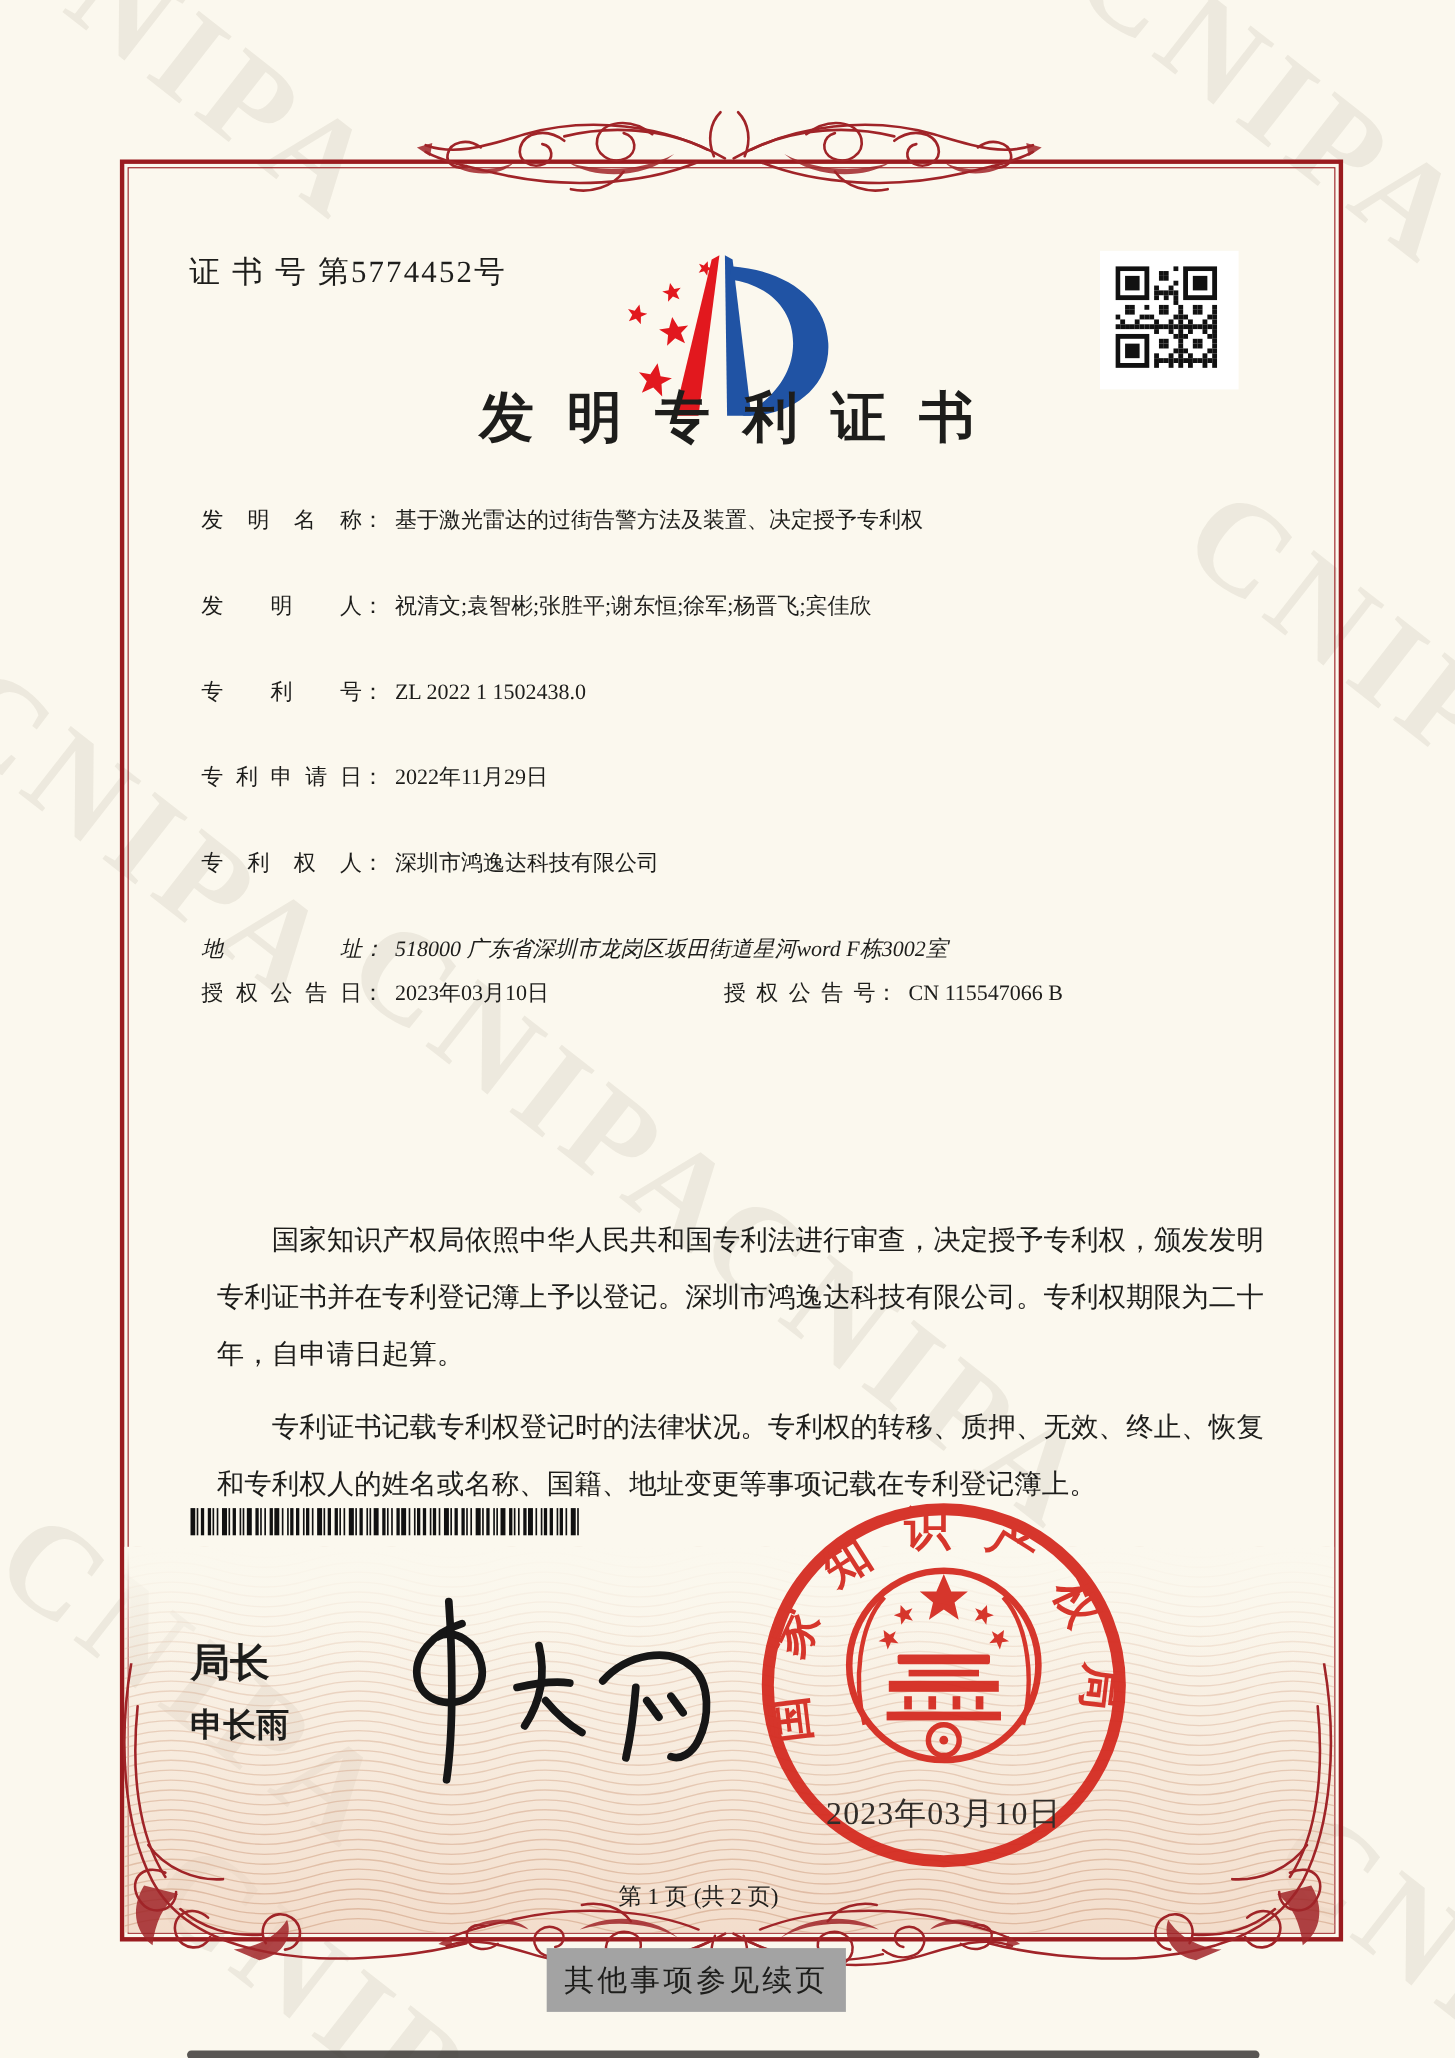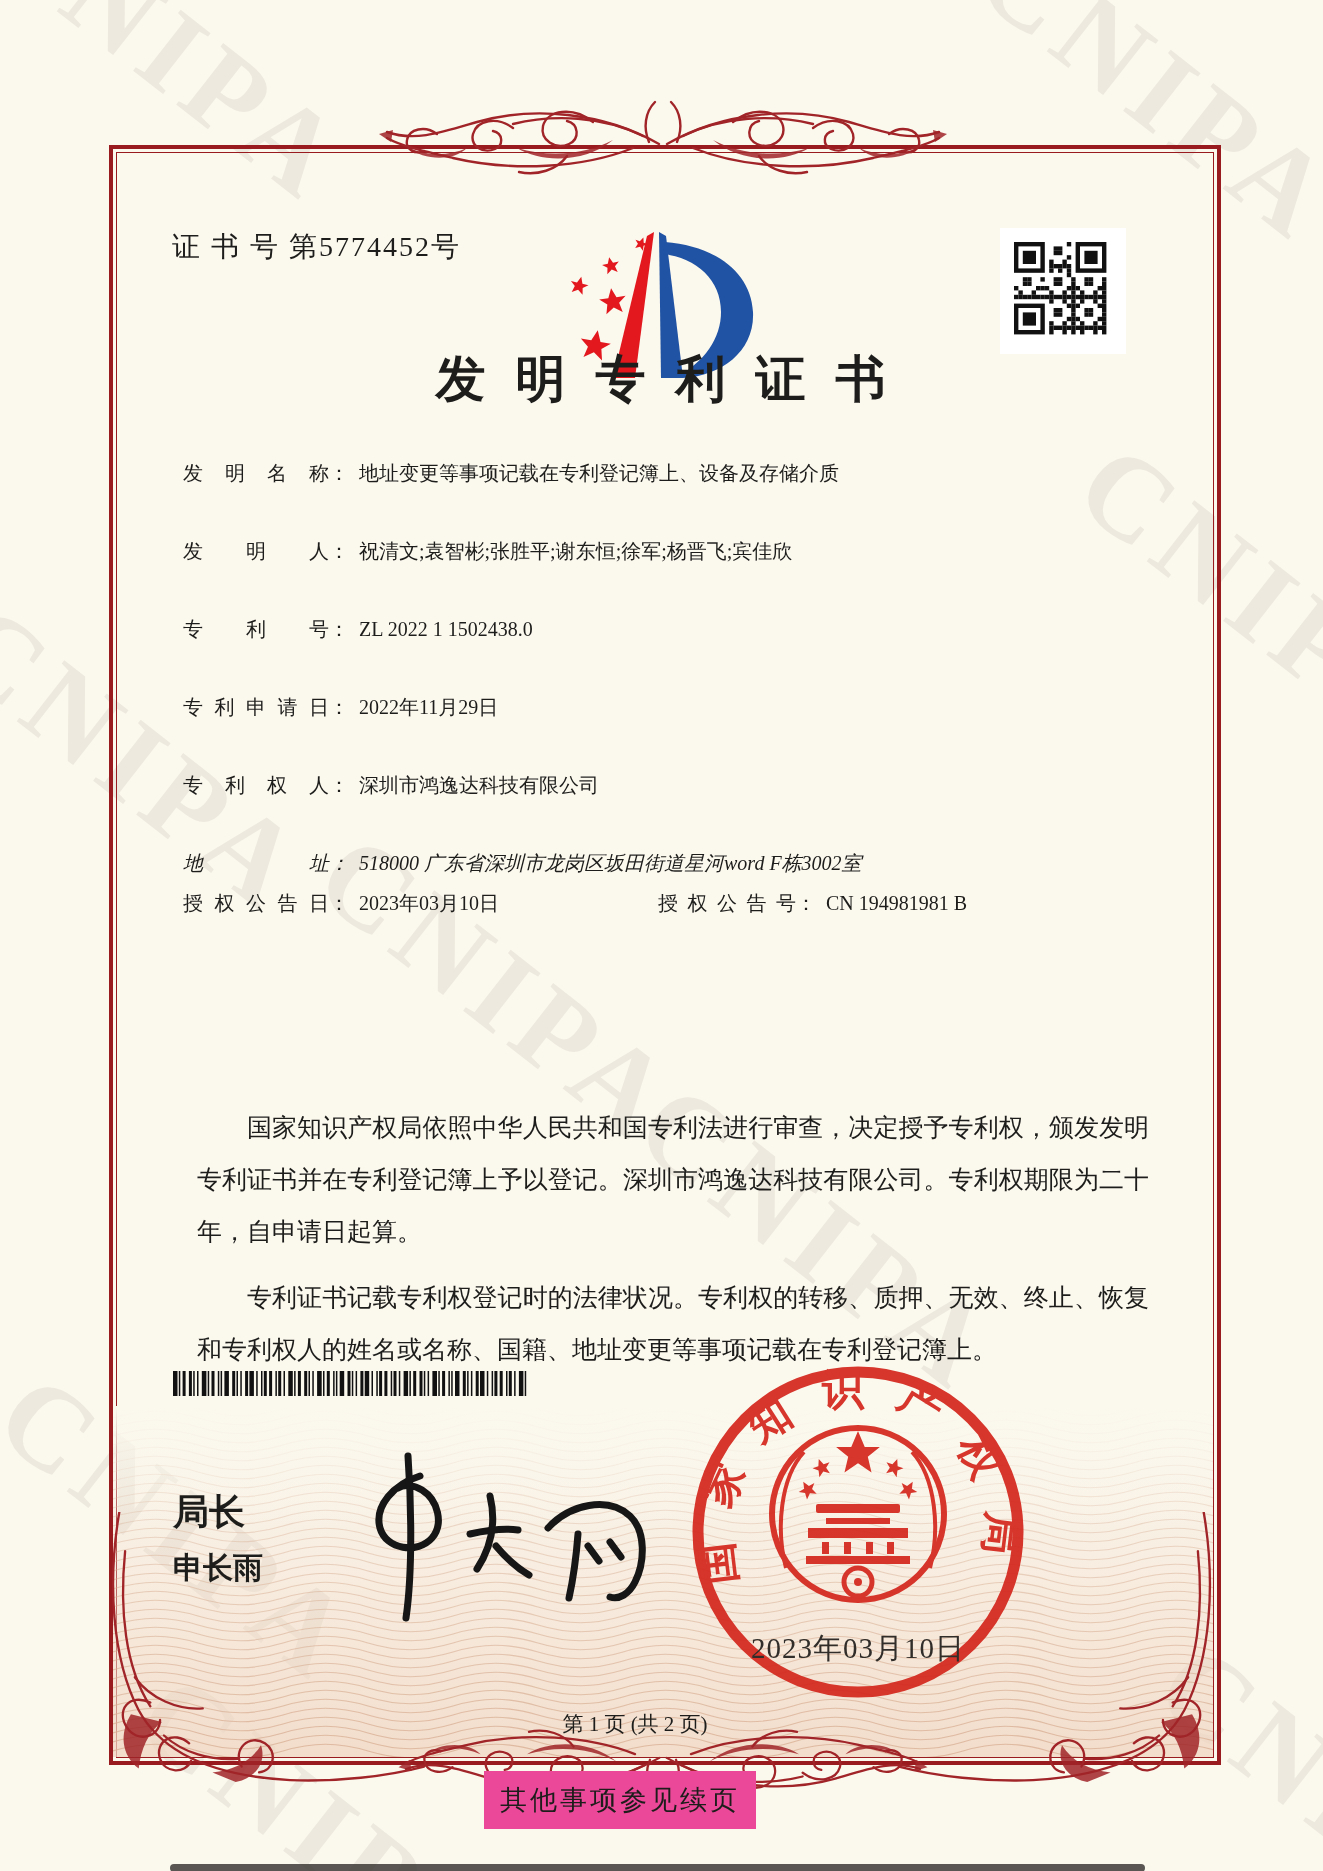--- a/index.html
+++ b/index.html
@@ -44,21 +44,21 @@
   .sig-role{position:absolute;left:173px;top:1488px;font-family:"Liberation Sans","DejaVu Sans",sans-serif;
             font-weight:700;font-size:36px;}
   .sig-name{position:absolute;left:173px;top:1548px;font-family:"Liberation Sans","DejaVu Sans",sans-serif;
             font-weight:700;font-size:30px;text-align:right;}
   .sig-hand{position:absolute;left:320px;top:1438px;width:360px;height:200px;}
   .seal{position:absolute;left:688px;top:1362px;width:340px;height:340px;opacity:.93;}
   .seal-arc-text{font-size:42px;font-weight:700;letter-spacing:30px;fill:#d4281e;
                  font-family:"Liberation Serif","DejaVu Serif",serif;}
   .seal-date{font-size:29px;letter-spacing:1px;fill:#23201d;font-family:"Liberation Serif","DejaVu Serif",serif;}
   .page-num{position:absolute;left:0;top:1710px;width:1270px;text-align:center;font-size:21px;}
-  .note-box{position:absolute;left:484px;top:1771px;width:272px;height:58px;background:#ec4899;
+  .note-box{position:absolute;left:497px;top:1771px;width:272px;height:58px;background:#a3a3a3;
             text-align:center;line-height:58px;font-size:27px;letter-spacing:3px;}
   .next-page-edge{position:absolute;left:170px;top:1864px;width:975px;height:8px;background:#3c3a37;
                   border-radius:4px;opacity:.85;}
   .orn-stroke{stroke:#a02428;fill:none;stroke-width:2.4;stroke-linecap:round;}
   .orn-fill{fill:#a02428;stroke:none;opacity:.85;}
 </style>
 </head>
 <body>
 
 <div class="page">
@@ -332,21 +332,21 @@
       </g>
     </svg>
   </div>
 
   <div class="doc-title">发明专利证书</div>
 
   <div class="fields">
     <div class="f-row">
       <span class="f-label">发明名称</span>
         <span class="f-colon">：</span>
-      <span class="f-value">地址变更等事项记载在专利登记簿上、设备及存储介质</span>
+      <span class="f-value">基于激光雷达的过街告警方法及装置、决定授予专利权</span>
     </div>
     <div class="f-row">
       <span class="f-label">发明人</span>
         <span class="f-colon">：</span>
       <span class="f-value">祝清文;袁智彬;张胜平;谢东恒;徐军;杨晋飞;宾佳欣</span>
     </div>
     <div class="f-row">
       <span class="f-label">专利号</span>
         <span class="f-colon">：</span>
       <span class="f-value">ZL 2022 1 1502438.0</span>
@@ -366,21 +366,21 @@
         <span class="f-colon">：</span>
       <span class="f-value">518000 广东省深圳市龙岗区坂田街道星河word F栋3002室</span>
     </div>
     <div class="f-row">
       <span class="f-label">授权公告日</span>
         <span class="f-colon">：</span>
       <span class="f-value">2023年03月10日</span>
       <span class="grant-right">
         <span class="f-label" style="width:138px">授权公告号</span>
           <span class="f-colon">：</span>
-        <span class="f-value">CN 194981981 B</span>
+        <span class="f-value">CN 115547066 B</span>
       </span>
     </div>
   </div>
 
   <div class="paras">
     <p>国家知识产权局依照中华人民共和国专利法进行审查，决定授予专利权，颁发发明专利证书并在专利登记簿上予以登记。深圳市鸿逸达科技有限公司。专利权期限为二十年，自申请日起算。</p>
     <p>专利证书记载专利权登记时的法律状况。专利权的转移、质押、无效、终止、恢复和专利权人的姓名或名称、国籍、地址变更等事项记载在专利登记簿上。</p>
   </div>
 
   <svg class="barcode" viewBox="0 0 358 25" preserveAspectRatio="none">

